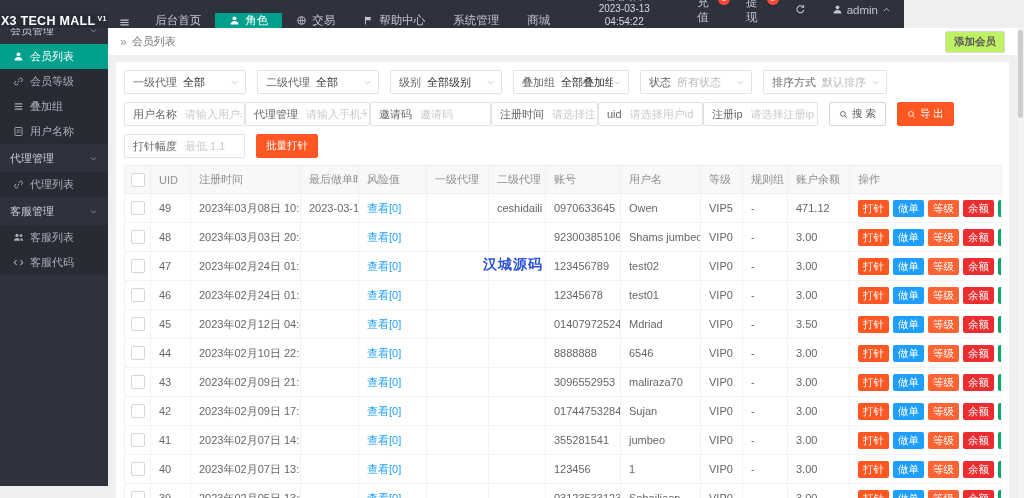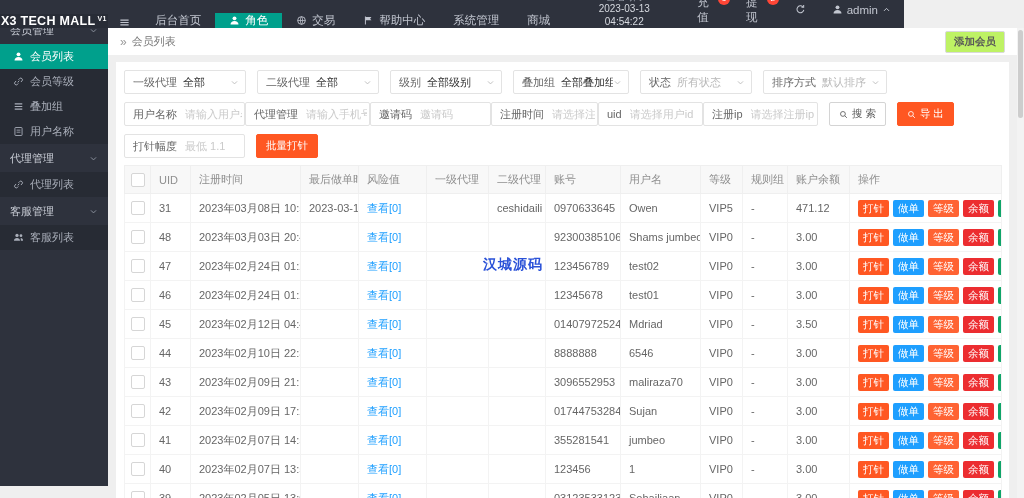--- a/index.html
+++ b/index.html
@@ -221,20 +221,28 @@
     <div class="side-item">
       <span class="ic">
         <svg viewBox="0 0 16 16">
           <circle cx="5.8" cy="5" r="2.4" fill="currentColor"></circle>
           <path d="M1.4 12.8c0-2.5 2-4 4.4-4s4.4 1.5 4.4 4z" fill="currentColor"></path>
           <circle cx="11.6" cy="5.4" r="2" fill="currentColor"></circle>
           <path d="M11.2 8.9c2 .2 3.4 1.6 3.4 3.9h-3.2z" fill="currentColor"></path>
         </svg>
       </span>
       <span>客服列表</span>
+    </div>
+    <div class="side-item">
+      <span class="ic">
+        <svg viewBox="0 0 16 16">
+          <path d="M5.2 4.4L1.8 8l3.4 3.6M10.8 4.4L14.2 8l-3.4 3.6" fill="none" stroke="currentColor" stroke-width="1.5"></path>
+        </svg>
+      </span>
+      <span>客服代码</span>
     </div>
   </div>
 
 <div class="crumb-bar">
   <span class="sep">»</span>
   <span>会员列表</span>
   <button class="add-btn">添加会员</button>
 </div>
 
 <div class="card">
@@ -377,21 +385,21 @@
             <th>用户名</th>
             <th>等级</th>
             <th>规则组</th>
             <th>账户余额</th>
             <th>操作</th>
           </tr>
         </thead>
         <tbody>
           <tr>
             <td class="cbcell"><span class="cb"></span></td>
-            <td>31</td>
+            <td>49</td>
             <td>2023年03月08日 10:53:45</td>
             <td>2023-03-13 0...</td>
             <td><a class="link">查看[0]</a></td>
             <td></td>
             <td>ceshidaili</td>
             <td>0970633645</td>
             <td>Owen</td>
             <td>VIP5</td>
             <td>-</td>
             <td>471.12</td>

